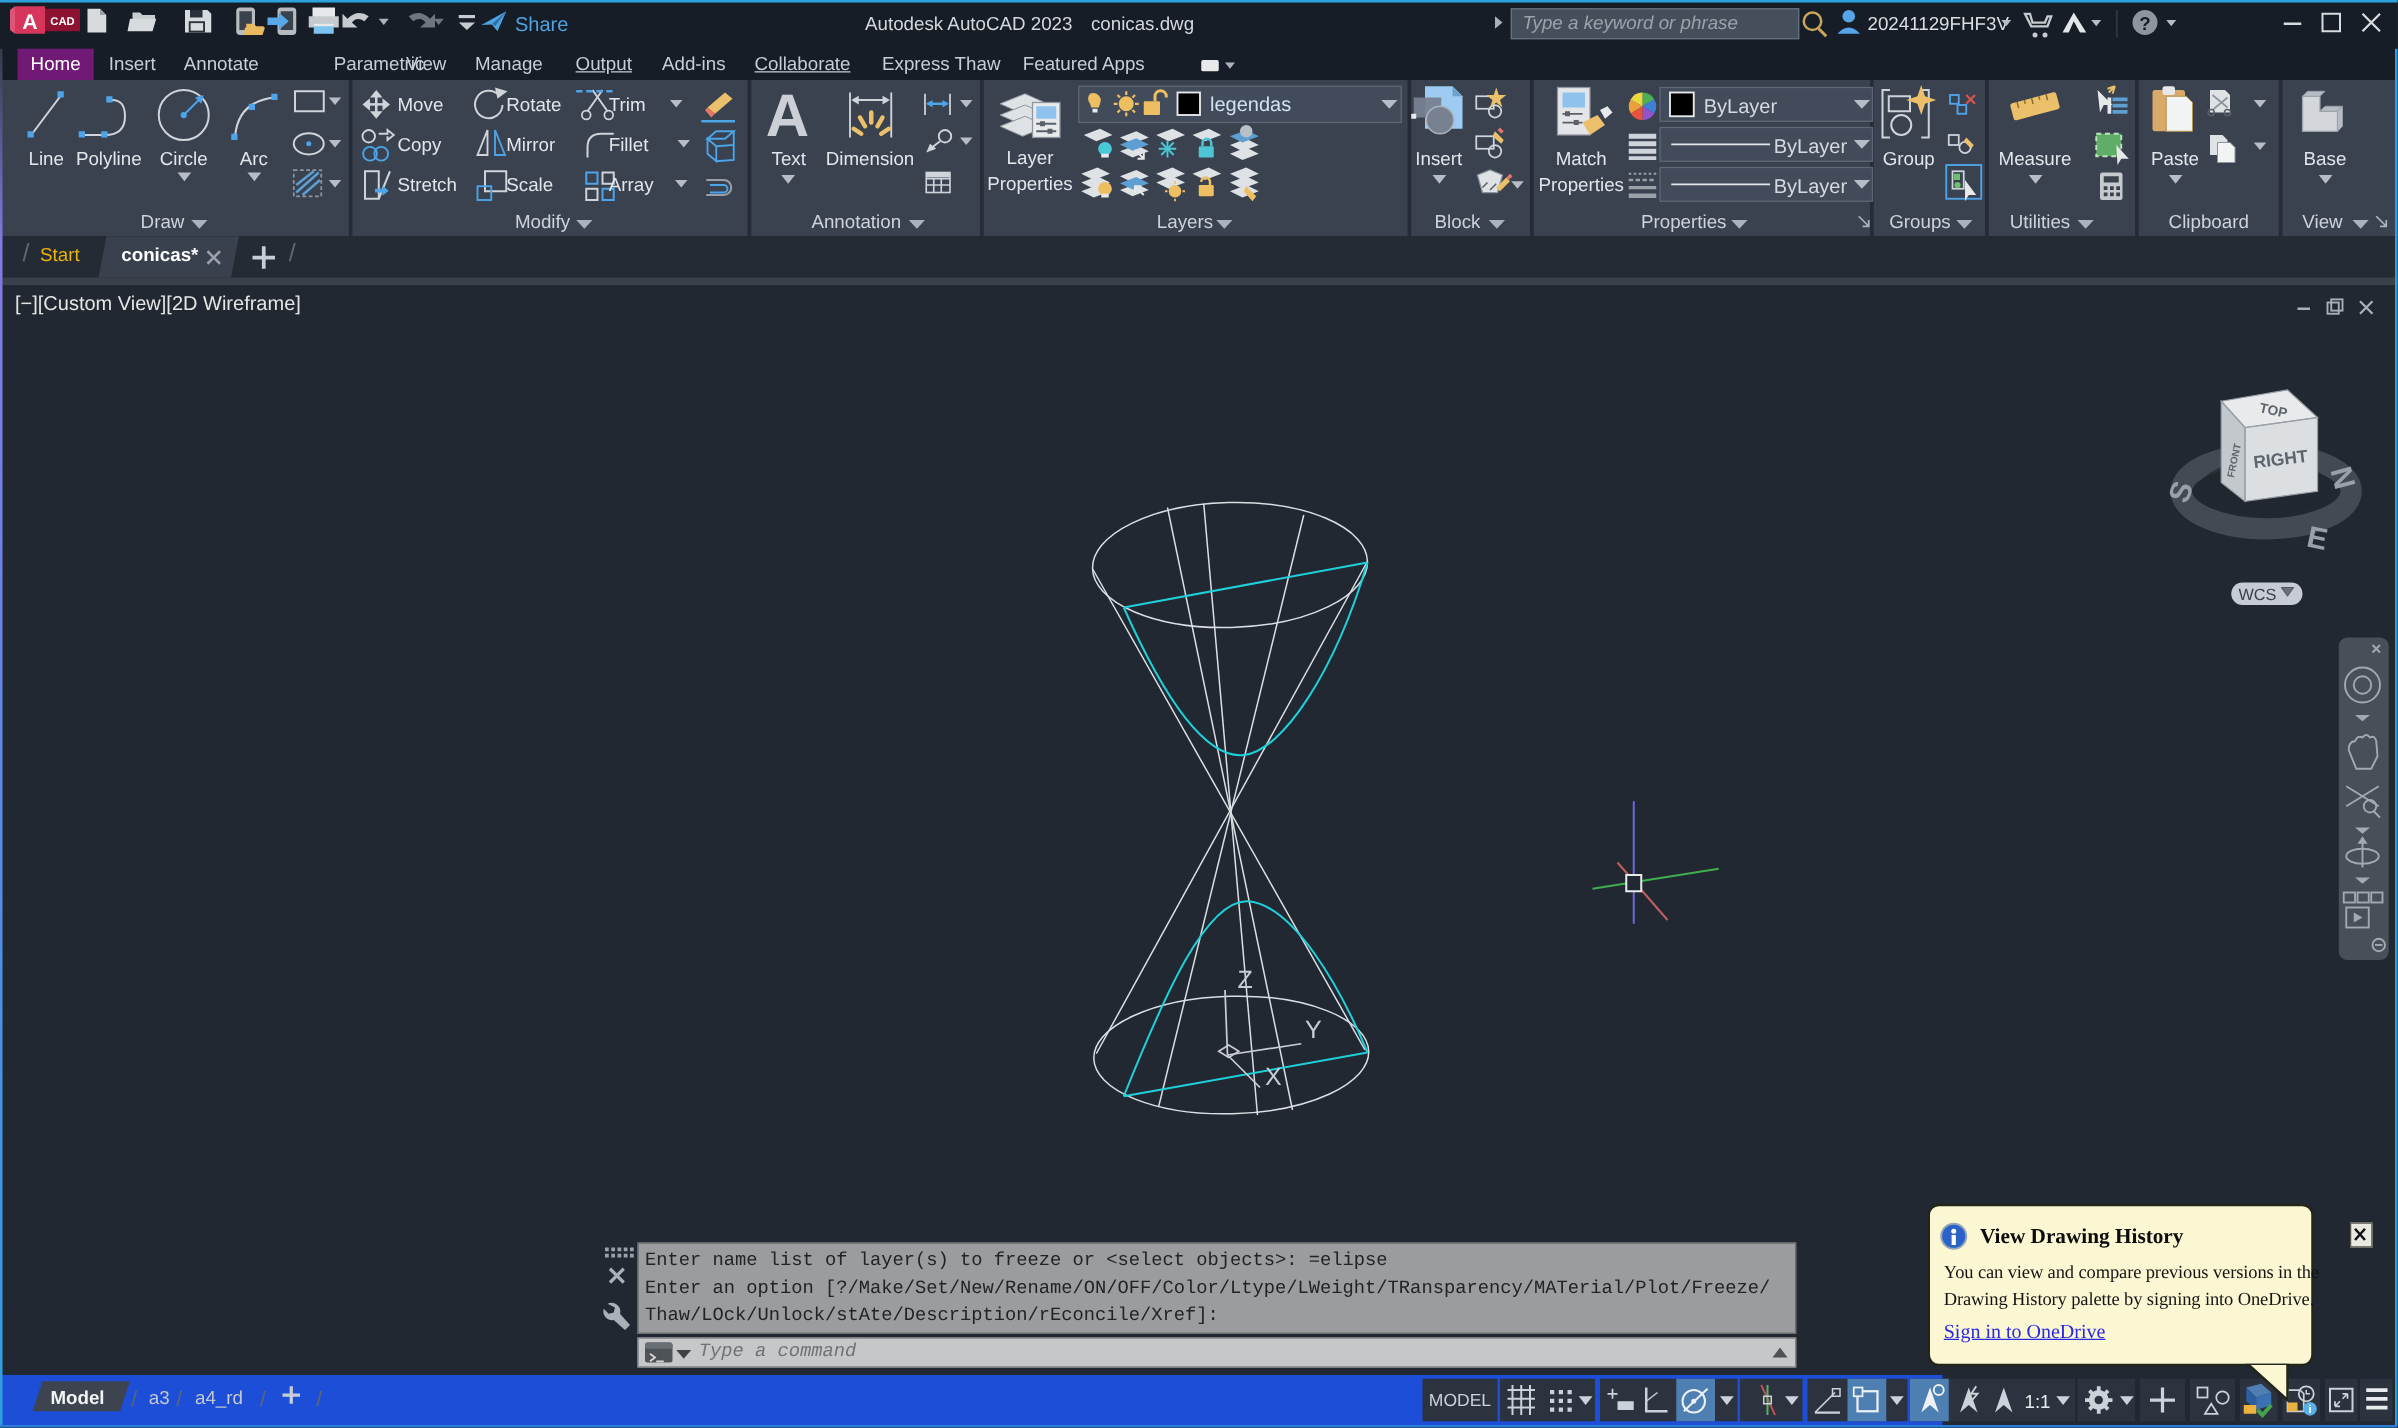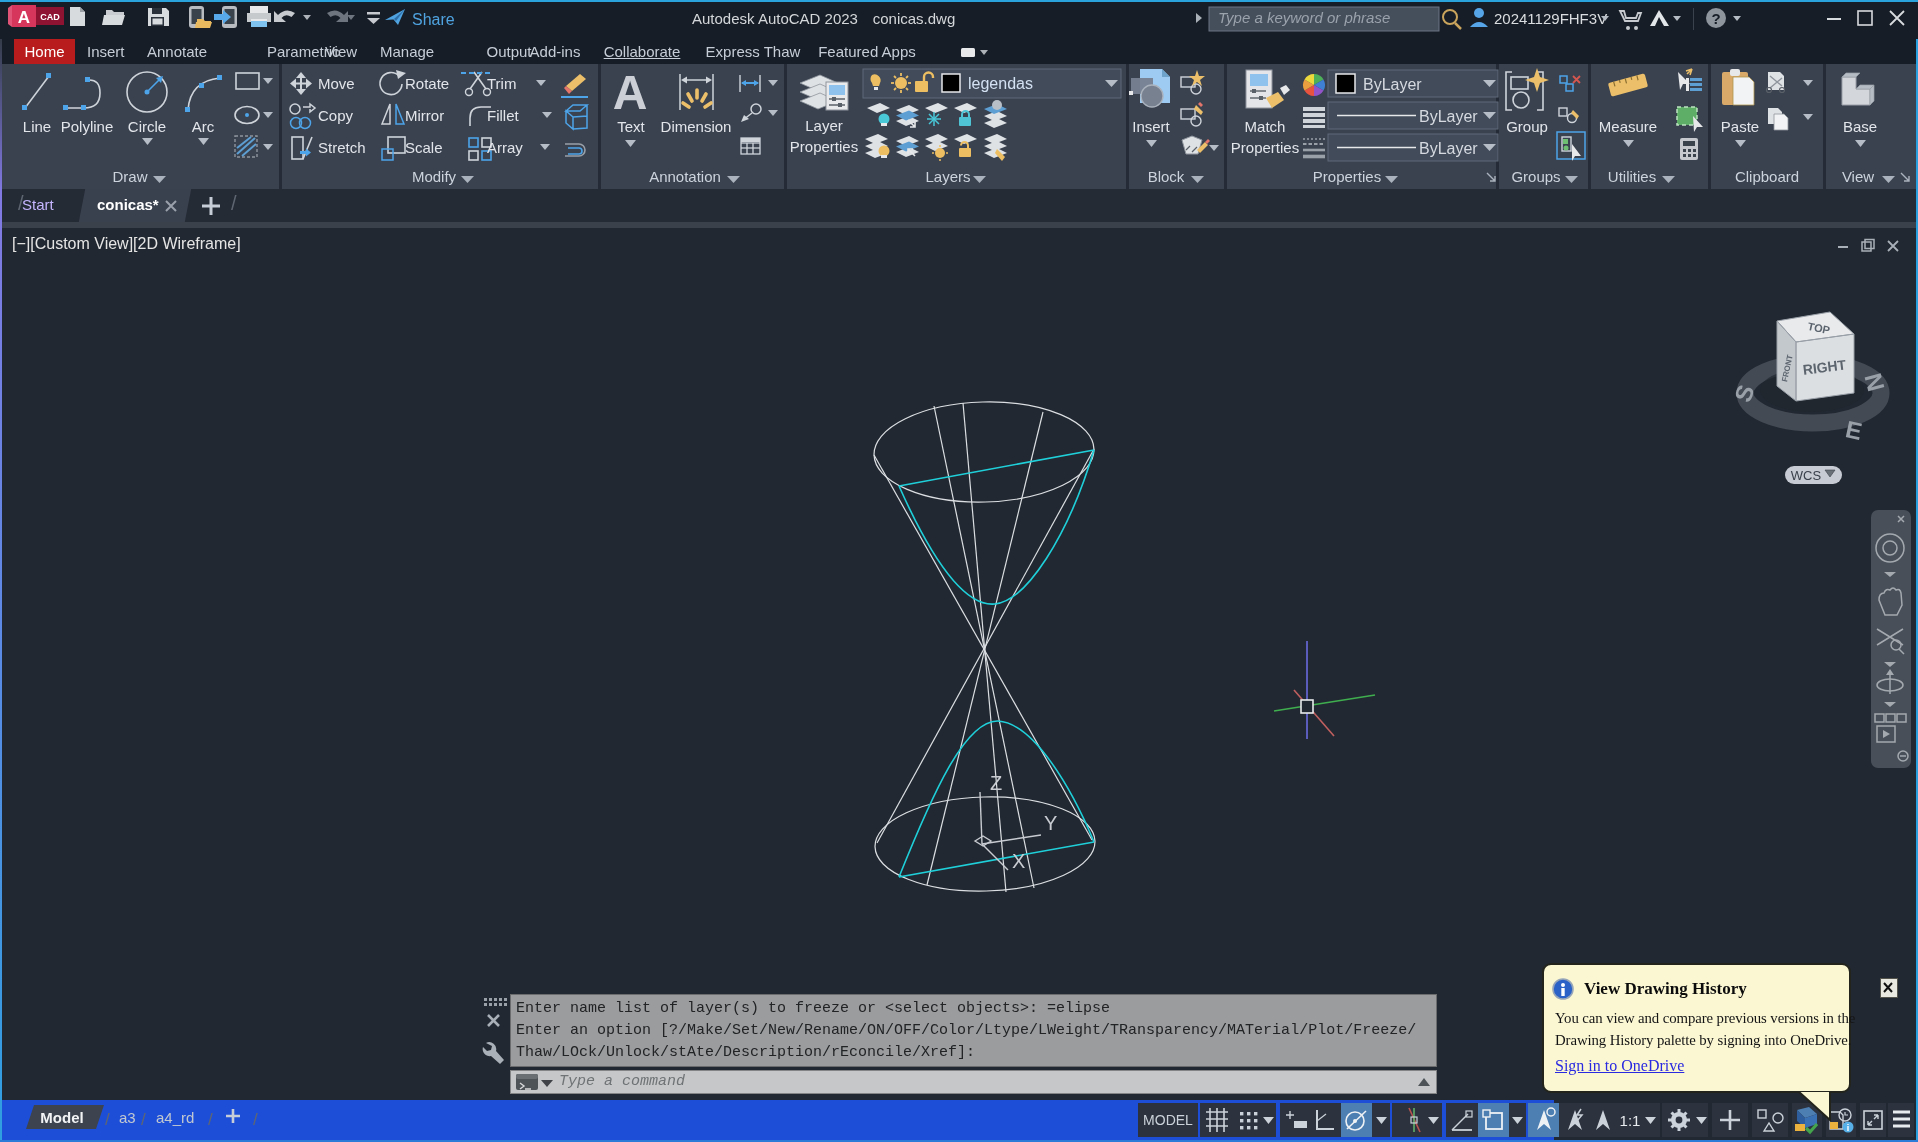--- a/index.html
+++ b/index.html
@@ -5,21 +5,21 @@
   * { margin:0; padding:0; box-sizing:border-box; }
   html,body { width:1918px; height:1142px; overflow:hidden; background:#222831;
     font-family:"Liberation Sans", sans-serif; }
   #stage { position:absolute; left:0; top:0; width:1918px; height:1142px; }
   .abs { position:absolute; }
   
   #topline { left:0; top:0; width:1918px; height:2px; background:#2aa3dc; }
   #titlebar { left:0; top:2px; width:1918px; height:37px; background:#171d26; }
   #tabrow { left:0; top:39px; width:1918px; height:25px; background:#171d26; }
   .rtab { position:absolute; top:0; height:25px; line-height:25px; color:#c6cdd6; font-size:15px; text-align:center; }
-  .rtab.active { background:#b91c1c; color:#fff; }
+  .rtab.active { background:#701a75; color:#fff; }
   #ribbon { left:0; top:64px; width:1918px; height:125px; background:#3a4250; }
   
   #filetabs { left:0; top:189px; width:1918px; height:33px; background:#252b35; }
   #ftstrip { left:0; top:222px; width:1918px; height:6px; background:#3a414b; }
   
   #draw { left:0; top:228px; width:1918px; height:872px; background:#222831; }
   
   #statusbar { left:0; top:1100px; width:1554px; height:40px; background:#1d4ed8; }
   #botline { left:0; top:1140px; width:1918px; height:2px; background:#2b7cd8; }
   #leftline { left:0; top:39px; width:2px; height:1101px; background:linear-gradient(#343c49 0%,#8279e2 14%,#5b8ae4 55%,#2f9fe0 100%); }
@@ -109,21 +109,21 @@
     </svg>
   </div>
   <div class="abs" id="topline"></div>
   <div class="abs" id="tabrow">
     <div class="rtab active" style="left:14px;width:61px;">Home</div>
     <div class="rtab" style="left:87px;width:36px;">Insert</div>
     <div class="rtab" style="left:146px;width:62px;">Annotate</div>
     <div class="rtab" style="left:231px;width:72px;margin-left:36px;">Parametric</div>
     <div class="rtab" style="left:324px;width:34px;">View</div>
     <div class="rtab" style="left:380px;width:54px;">Manage</div>
-    <div class="rtab" style="left:484px;width:50px;">Output</div>
+    <div class="rtab" style="left:458px;width:50px;text-decoration:underline;">Output</div>
     <div class="rtab" style="left:529px;width:52px;">Add-ins</div>
     <div class="rtab" style="left:602px;width:80px;text-decoration:underline;">Collaborate</div>
     <div class="rtab" style="left:704px;width:98px;white-space:nowrap;">Express Thaw</div>
     <div class="rtab" style="left:815px;width:104px;white-space:nowrap;">Featured Apps</div>
     <svg width="60" height="25" style="position:absolute;left:950px;top:0">
       <rect x="11" y="9" width="14" height="9" rx="1.5" fill="#e7e9eb"></rect>
       <polygon points="30,11 38,11 34,16" fill="#aeb3b9"></polygon>
     </svg>
   </div>
   <div class="abs" id="ribbon">
@@ -582,21 +582,21 @@
     <path d="M1842 13 l4 -4 h14 l-4 4 z M1856 25 l4 -4 h14 l-4 4 z M1870 25 v16 l4 -4 v-16 z" fill="#b6bcc3" stroke="#9aa0a8" stroke-width="0.7"></path>
     <text x="1860" y="68" fill="#e2e5ea" font-size="15" text-anchor="middle">Base</text>
     <polygon points="1855,76 1866,76 1860.5,83" fill="#b6bdc6"></polygon>
     <text x="1858" y="118" fill="#ccd3dc" font-size="15" text-anchor="middle">View</text>
         <polygon points="1882,112 1895,112 1888.5,119" fill="#aab2bd"></polygon>
     <path d="M1901 109 l8 8 m0 -5 v5 h-5" stroke="#aab2bd" stroke-width="1.4" fill="none"></path>
   </svg>
   </div>
   <div class="abs" id="filetabs">
     <div style="position:absolute;left:18px;top:3px;width:14px;height:27px;color:#5e6672;font-size:20px;">/</div>
-    <div style="position:absolute;left:22px;top:7px;color:#c4b5fd;font-size:15px;">Start</div>
+    <div style="position:absolute;left:32px;top:7px;color:#eab308;font-size:15px;">Start</div>
     <div style="position:absolute;left:82px;top:0;width:106px;height:33px;background:#39414e;transform:skewX(-11deg);"></div>
     <div style="position:absolute;left:97px;top:7px;color:#fff;font-weight:bold;font-size:15px;">conicas*</div>
     <svg width="16" height="16" style="position:absolute;left:164px;top:10px">
         <path d="M2 2 l10 10 M12 2 l-10 10" stroke="#9aa1ab" stroke-width="2"></path>
       </svg>
     <svg width="20" height="20" style="position:absolute;left:201px;top:7px">
         <path d="M10 1 v18 M1 10 h18" stroke="#c6cdd6" stroke-width="3"></path>
       </svg>
     <div style="position:absolute;left:231px;top:3px;width:14px;height:27px;color:#5e6672;font-size:20px;">/</div>
   </div>

